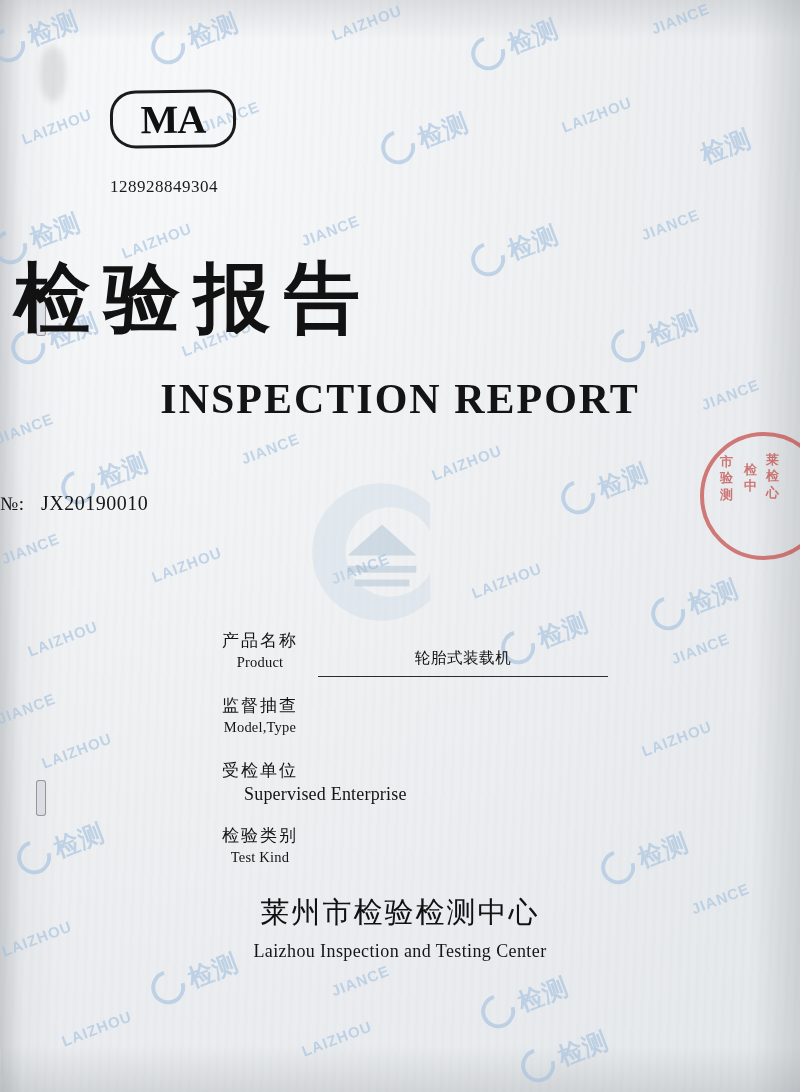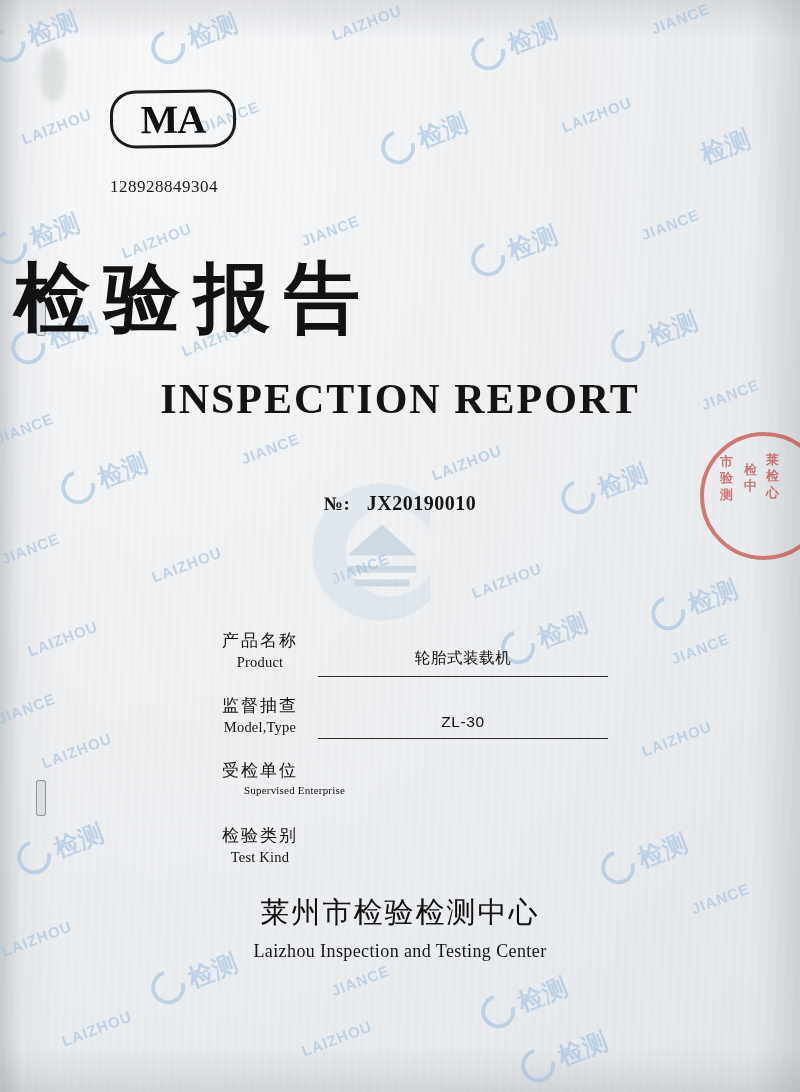--- a/index.html
+++ b/index.html
@@ -158,25 +158,23 @@
     font-weight: 700;
     letter-spacing: 2px;
     color: #141414;
   }
 
   .report-no {
     position: absolute;
     left: 0;
     right: 0;
     top: 492px;
-    text-align: center;
     font-size: 20px;
     color: #151515;
     letter-spacing: .5px;
-    font-weight: bold;
   }
   .report-no .np {
     font-size: 19px;
   }
 
   
   .fields {
     position: absolute;
     left: 196px;
     top: 630px;
@@ -536,29 +534,26 @@
         <div class="field-value-wrap">
           <span class="field-value">轮胎式装载机</span>
         </div>
       </div>
 
       <div class="field-row">
         <div class="field-labels">
           <div class="lbl-cn">监督抽查</div>
           <div class="lbl-en">Model,Type</div>
         </div>
-        <div class="field-value-wrap">
-          <span class="field-value">ZL-30</span>
-        </div>
       </div>
 
       <div class="field-row">
         <div class="field-labels">
           <div class="lbl-cn">受检单位</div>
-          <div class="lbl-en" style="font-size:11px;margin-left:48px;">Supervised Enterprise</div>
+          <div class="lbl-en" style="font-size:18px;margin-left:48px;">Supervised Enterprise</div>
         </div>
       </div>
 
       <div class="field-row">
         <div class="field-labels">
           <div class="lbl-cn">检验类别</div>
           <div class="lbl-en">Test Kind</div>
         </div>
       </div>
 

